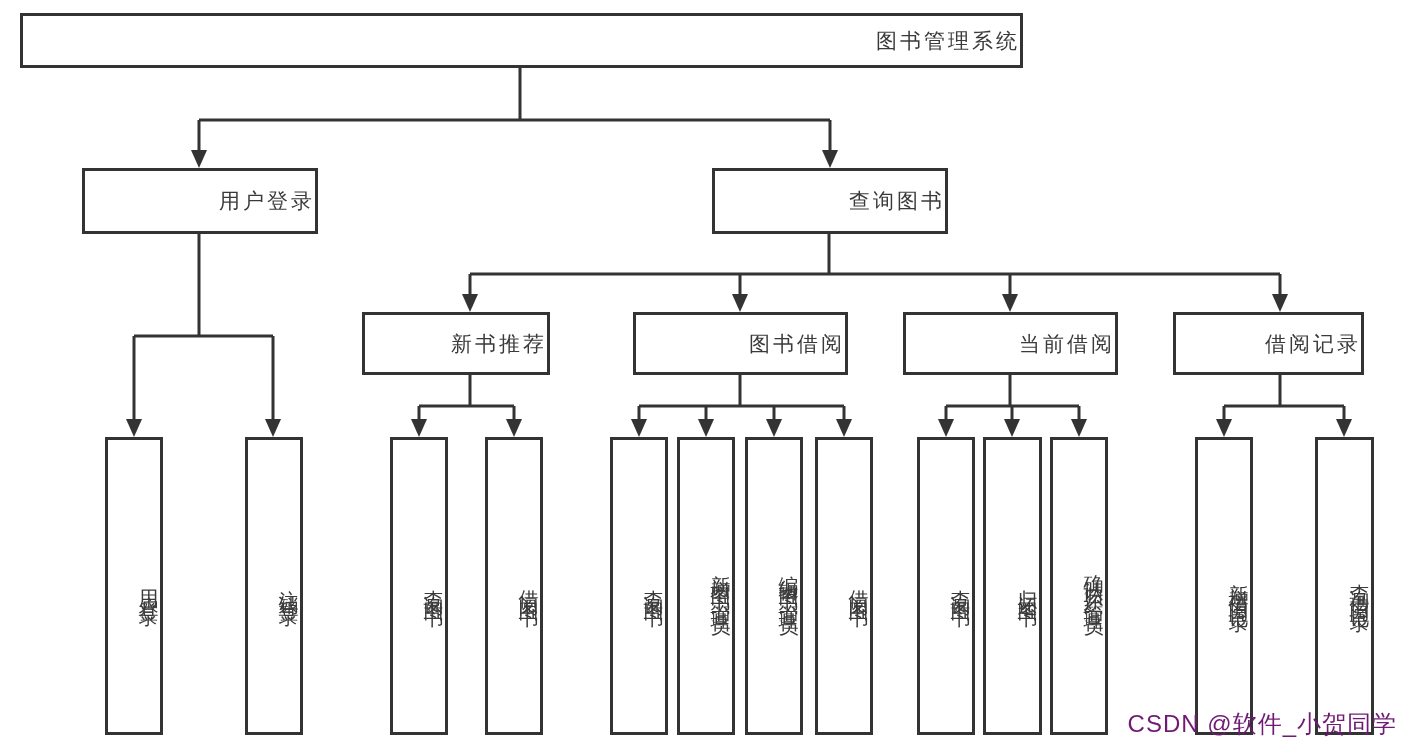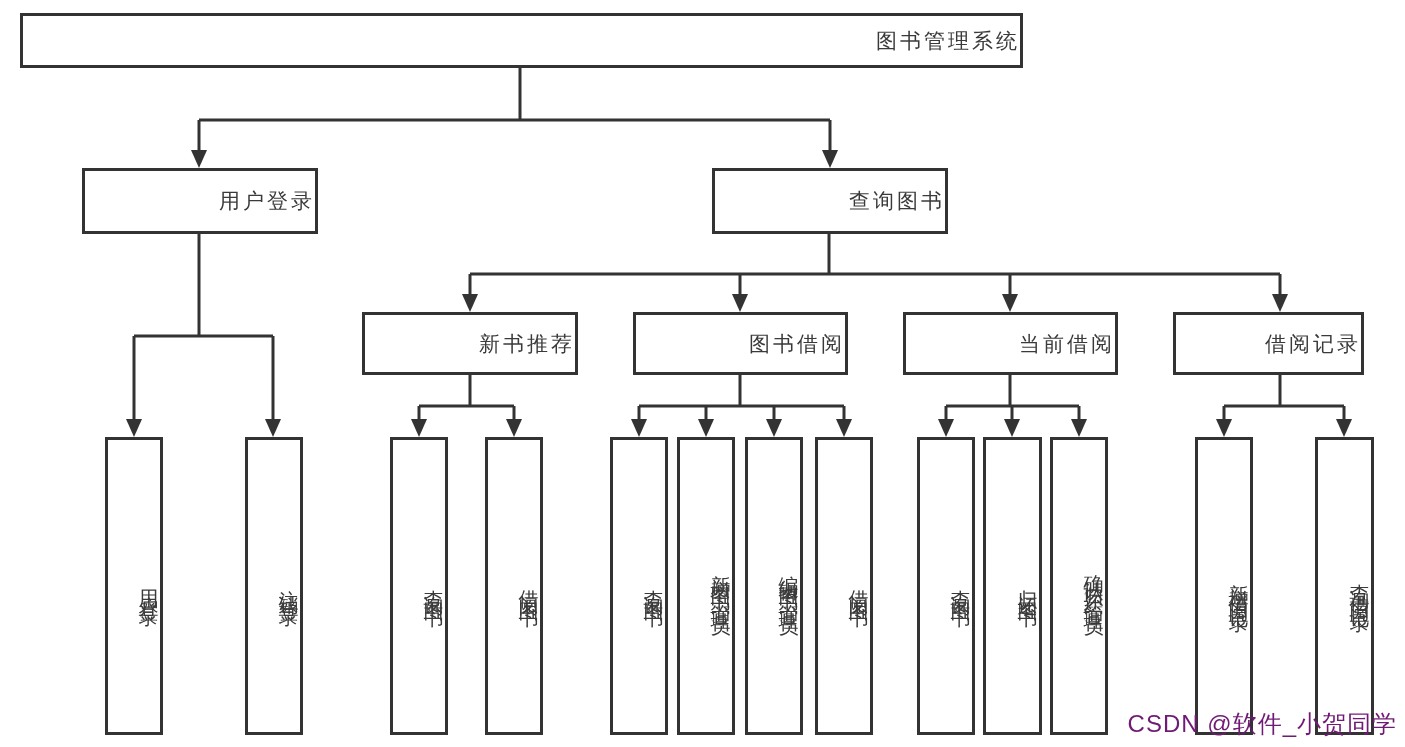--- a/index.html
+++ b/index.html
@@ -23,21 +23,21 @@
     font-size:20px;letter-spacing:6px;line-height:1.15;
     white-space:nowrap;
   }
   
   .n-root{left:20px;top:13px;width:1003px;height:55px;}
   
   .n-user-login{left:82px;top:168px;width:236px;height:66px;}
   .n-book-mgmt{left:712px;top:168px;width:236px;height:66px;}
   
   .row3{top:312px;height:63px;}
-  .n-new-book{left:362px;width:216px;}
+  .n-new-book{left:362px;width:188px;}
   .n-book-borrow{left:633px;width:215px;}
   .n-current-borrow{left:903px;width:215px;}
   .n-borrow-records{left:1173px;width:191px;}
   
   .leaf{top:437px;height:298px;width:58px;}
   .l1{left:105px;} .l2{left:245px;}
   .l3{left:390px;} .l4{left:485px;}
   .l5{left:610px;} .l6{left:677px;} .l7{left:745px;} .l8{left:815px;}
   .l9{left:917px;} .l10{left:983px;width:59px;} .l11{left:1050px;}
   .l12{left:1195px;} .l13{left:1315px;width:59px;}

